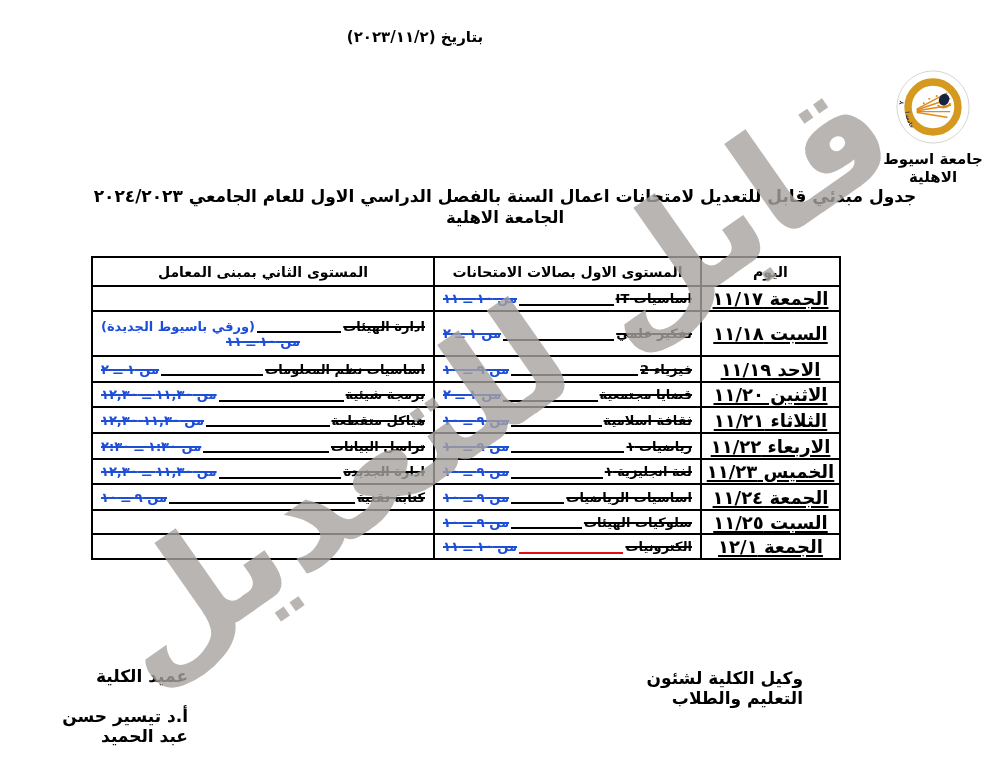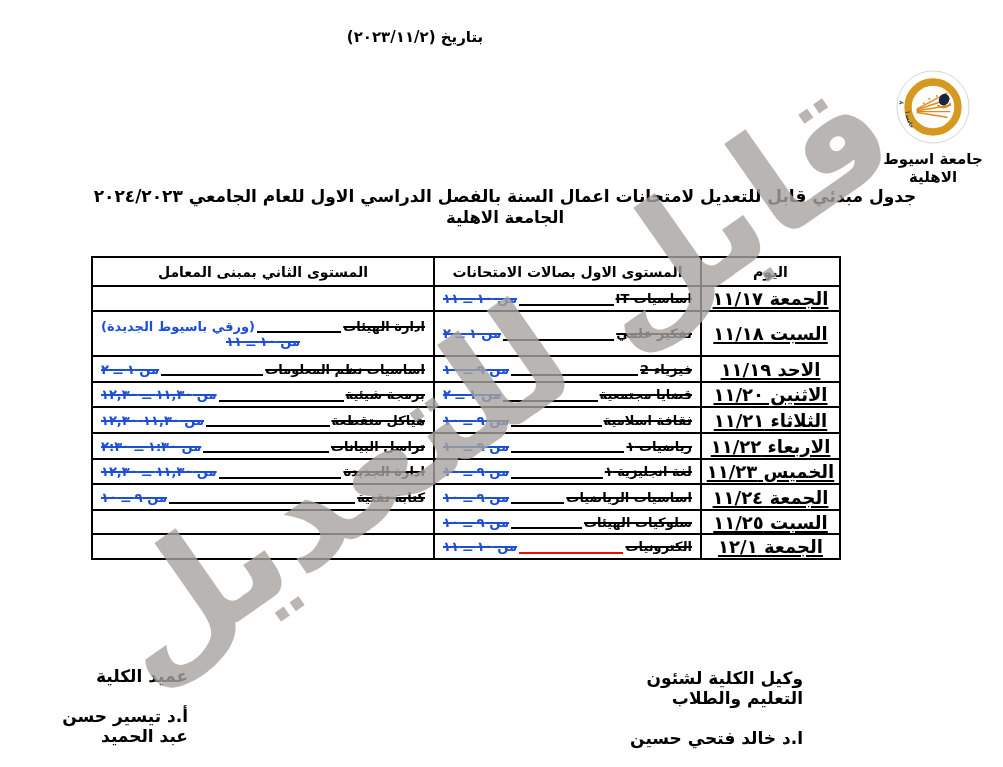--- a/index.html
+++ b/index.html
@@ -236,18 +236,17 @@
     <span class="fill redline"></span>
     <span class="s red strike">من ١٠ ــ ١١</span>
   </div>
   <div class="cell"></div>
 </div>
 
 <div class="abs watermark">قابل للتعديل</div>
 
 <div class="abs sig sig-right">
   <div>وكيل الكلية لشئون التعليم والطلاب</div>
-  <div class="name">ا.د خالد فتحي حسين</div>
 </div>
 <div class="abs sig sig-left">
   <div>عميد الكلية</div>
   <div class="name">أ.د تيسير حسن عبد الحميد</div>
 </div>
 
 </body></html>

